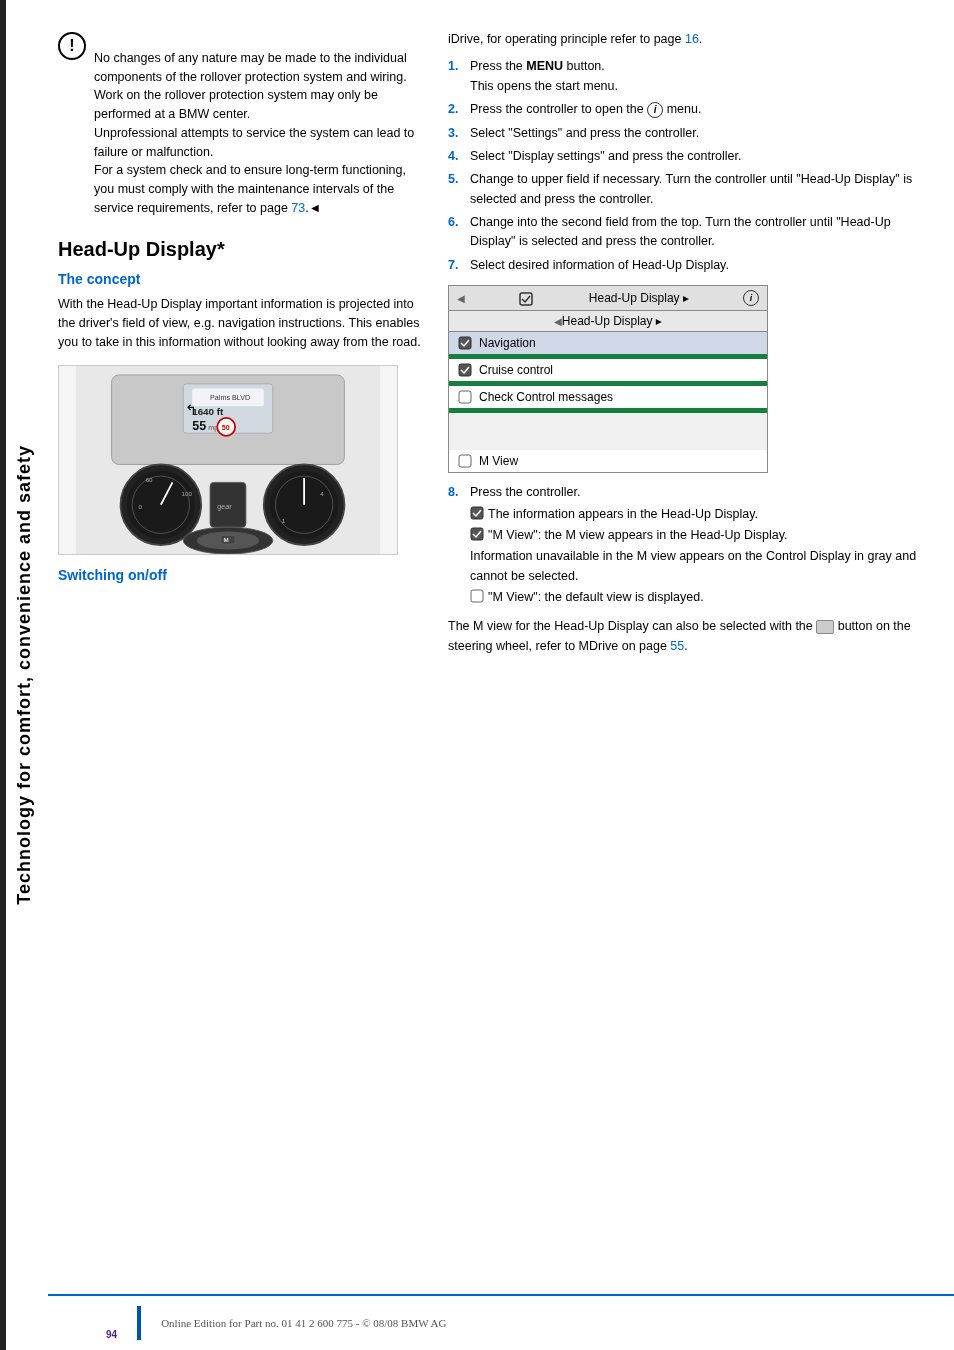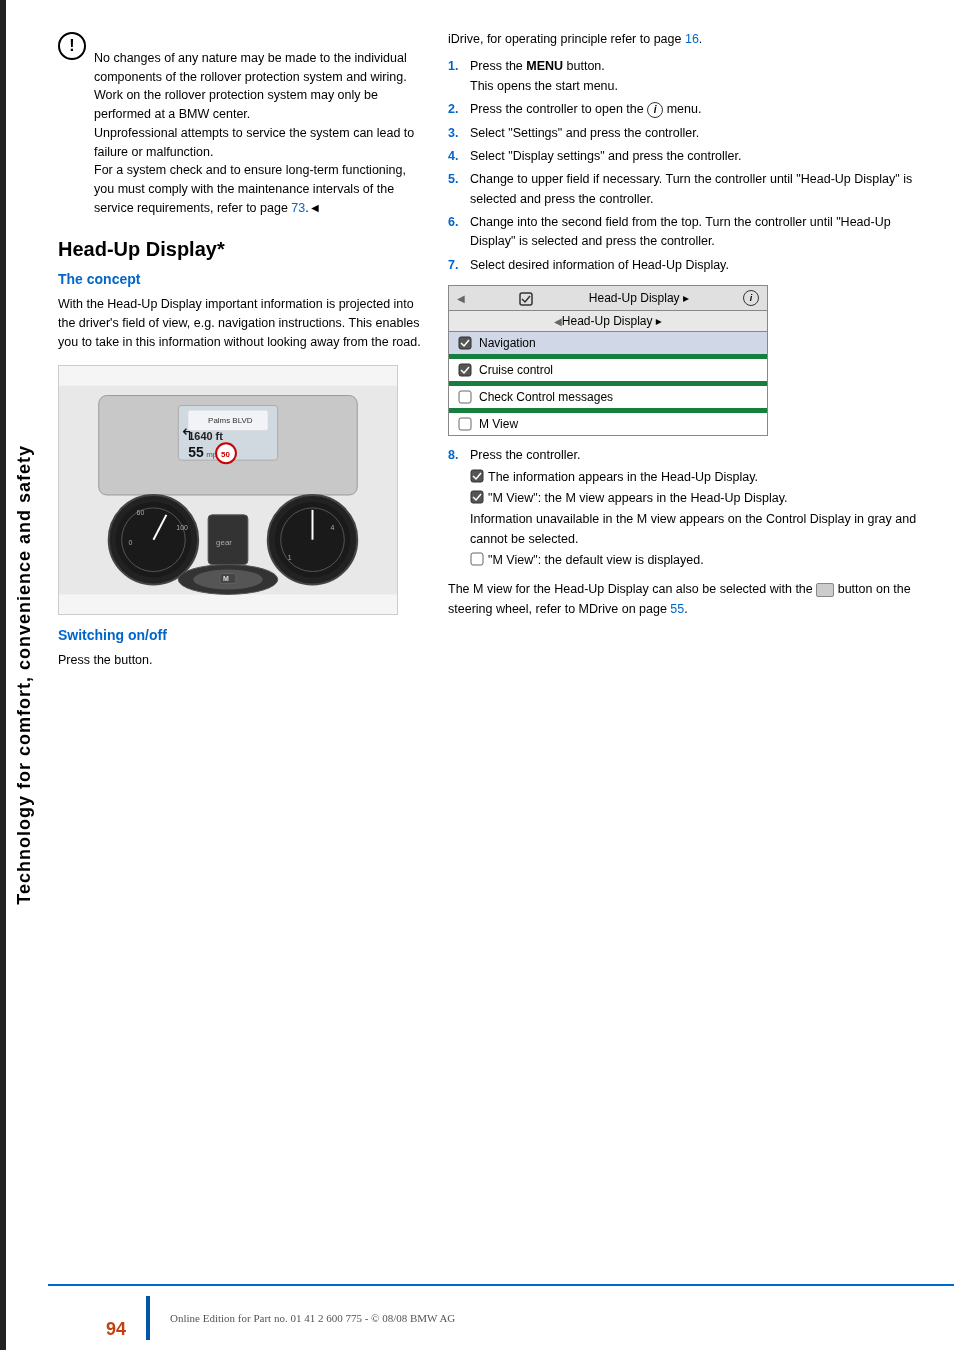--- a/index.html
+++ b/index.html
@@ -116,21 +116,21 @@
     .body-text {
       font-size: 12.5px;
       line-height: 1.55;
       margin-bottom: 8px;
     }
 
     
     .car-image {
       width: 100%;
       max-width: 340px;
-      height: 250px;
+      height: 190px;
       border: 1px solid #ccc;
       background: #f5f5f5;
       display: flex;
       align-items: center;
       justify-content: center;
       margin: 12px 0;
       position: relative;
       overflow: hidden;
     }
 
@@ -209,20 +209,21 @@
       background: #fff;
       font-size: 12px;
     }
 
     .menu-item.highlighted {
       background: #d0d8e8;
     }
 
     .menu-item:last-child {
       border-bottom: none;
+      margin-top: 37px;
     }
 
     .checkmark-icon {
       width: 16px;
       height: 16px;
       display: inline-flex;
       align-items: center;
       justify-content: center;
       font-size: 11px;
       color: #333;
@@ -237,23 +238,23 @@
     .footer {
       border-top: 2px solid #0066cc;
       padding: 10px 20px 10px 58px;
       margin-top: auto;
       display: flex;
       align-items: center;
       gap: 20px;
     }
 
     .page-number {
-      font-size: 18px;
-      font-weight: bold;
-      color: #c2410c;
+      font-size: 10px;
+      font-weight: bold;
+      color: #4c1d95;
       margin-top: 23px;
     }
 
     .footer-text {
       font-size: 11px;
       color: #555;
       font-family: Liberation Serif, serif;
     }
 
     .blue-bar {
@@ -358,21 +359,20 @@
               <ellipse cx="170" cy="195" rx="50" ry="15" fill="#333" stroke="#555" stroke-width="1"></ellipse>
               <ellipse cx="170" cy="195" rx="35" ry="10" fill="#555"></ellipse>
 
               <rect x="162" y="189" width="16" height="10" rx="2" fill="#444" stroke="#777" stroke-width="0.5"></rect>
               <text x="165" y="197" font-size="7" fill="#ddd" font-family="Arial" font-weight="bold">M</text>
             </svg>
           </div>
 
           <div class="switching-section">
             <div class="subsection-title">Switching on/off</div>
-            <div class="body-text">Press the button.</div>
           </div>
 
         </div>
 
         <div class="right-col">
 
           <div class="body-text">
             iDrive, for operating principle refer to page <a href="#">16</a>.
           </div>
 

